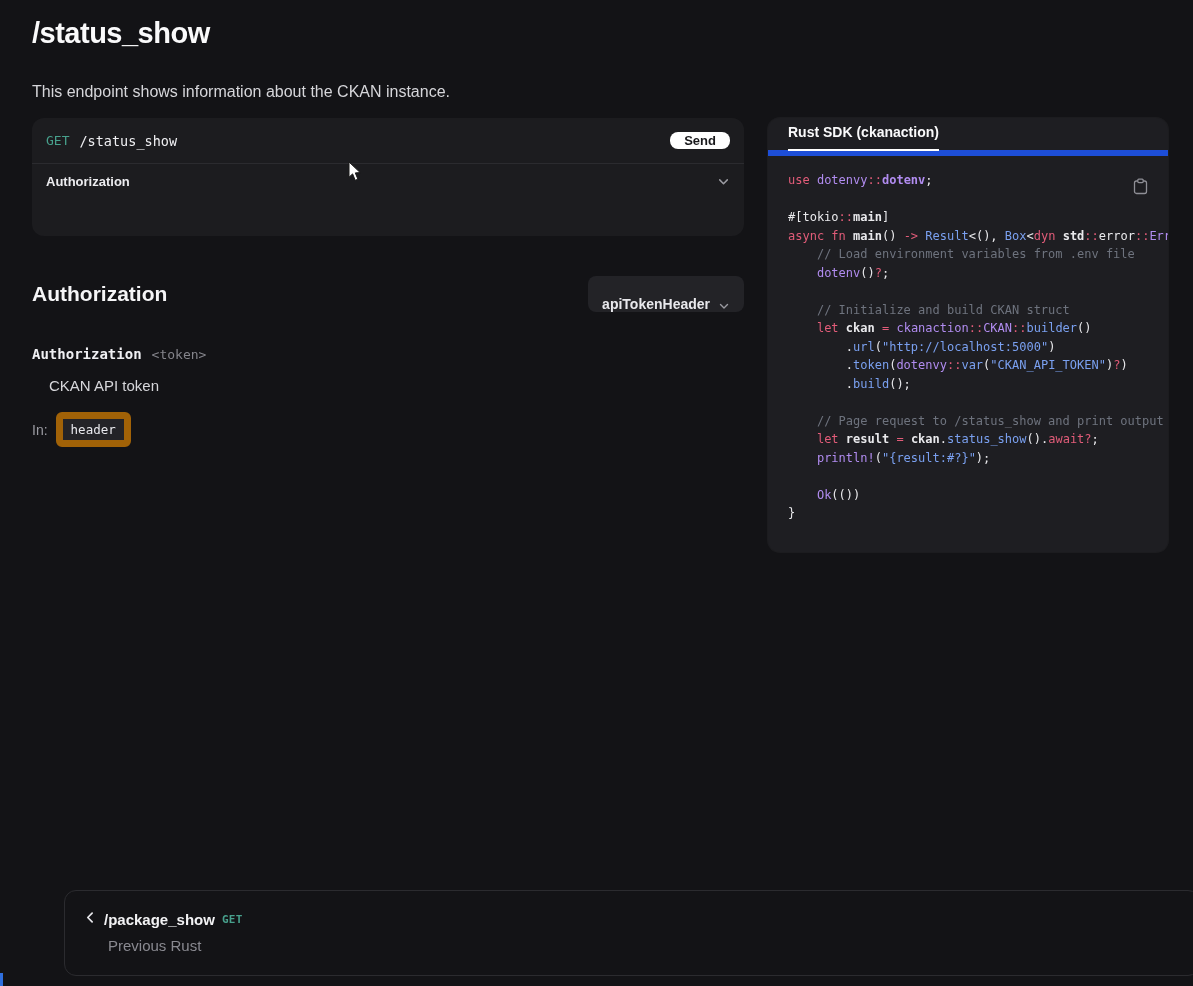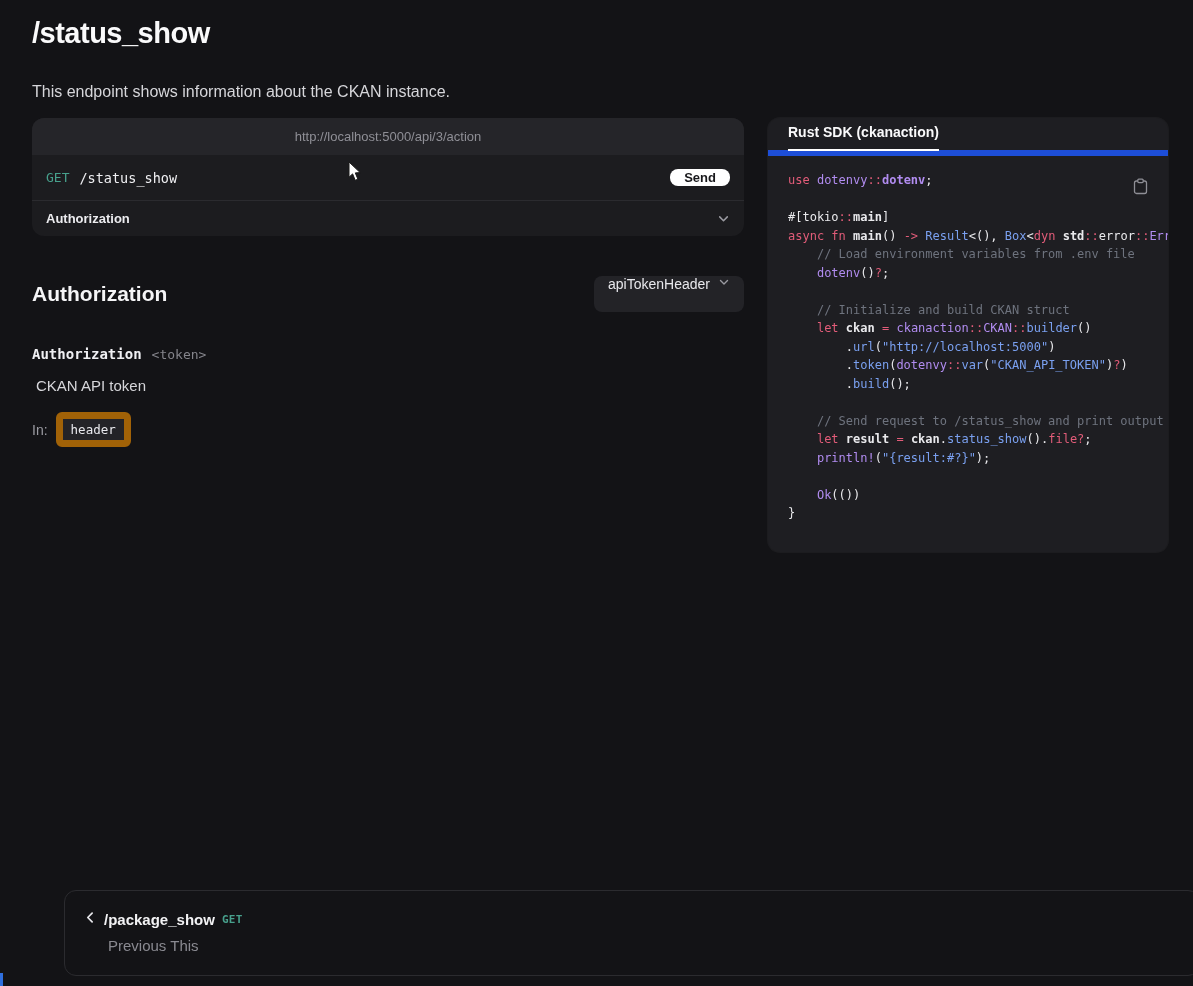--- a/index.html
+++ b/index.html
@@ -37,26 +37,26 @@
   .req-path{font-size:13.5px;color:#f0f0f3;}
   .send-btn{margin-left:auto;background:#ffffff;color:#18181b;font-size:13px;font-weight:600;border:none;border-radius:8px;padding:1px 14px;cursor:pointer;font-family:"Liberation Sans",sans-serif;}
   .req-auth{height:36px;border-top:1px solid var(--border);display:flex;align-items:center;padding:0 14px;}
   .req-auth-label{font-size:13px;font-weight:bold;color:#ececef;}
   .req-auth .chev{margin-left:auto;}
 
   .chev svg{display:block;}
 
   .auth-head-row{position:absolute;left:32px;top:276px;width:712px;display:flex;align-items:center;justify-content:space-between;}
   .auth-heading{font-size:21px;font-weight:bold;color:#f5f5f7;}
-  .scheme-btn{display:flex;align-items:flex-start;gap:8px;background:#232327;border:none;border-radius:8px;height:36px;padding:0 14px;color:#e8e8ec;font-size:14px;cursor:pointer;font-family:"Liberation Sans",sans-serif;}
+  .scheme-btn{display:flex;align-items:flex-end;gap:8px;background:#232327;border:none;border-radius:8px;height:36px;padding:0 14px;color:#e8e8ec;font-size:14px;cursor:pointer;font-family:"Liberation Sans",sans-serif;font-weight:bold;}
 
   .param-row{position:absolute;left:32px;top:346px;display:flex;align-items:baseline;gap:10px;}
   .param-name{font-size:14px;font-weight:bold;color:#f0f0f3;}
   .param-token{font-size:13px;color:#84848b;}
-  .param-desc{position:absolute;left:36px;top:377px;font-size:15px;color:var(--dim);}
+  .param-desc{position:absolute;left:49px;top:377px;font-size:15px;color:var(--dim);}
   .in-row{position:absolute;left:32px;top:412px;display:flex;align-items:center;gap:8px;}
   .in-label{font-size:14px;color:#9a9aa1;}
   .in-badge{font-size:12.5px;color:#e8e8ec;background:#232327;border:7px solid #a16207;border-radius:6px;padding:3px 8px;}
 
   
   .code-panel{position:absolute;left:768px;top:118px;width:400px;height:434px;background:var(--panel);border-radius:12px;overflow:hidden;box-shadow:0 0 0 1px rgba(255,255,255,0.04);}
   .code-tabs{height:38px;border-bottom:6px solid #1d4ed8;padding:0 20px;display:flex;align-items:flex-end;}
   .code-tab{font-size:14px;font-weight:bold;color:#fafafb;padding-bottom:9px;border-bottom:2px solid #ffffff;margin-bottom:-1px;cursor:pointer;}
   .copy-btn{position:absolute;top:58px;right:18px;background:none;border:none;cursor:pointer;padding:2px;}
   .code-body{padding:15px 0 0 20px;font-family:"DejaVu Sans Mono",monospace;font-size:12px;line-height:18.5px;white-space:pre;overflow:hidden;color:var(--code-w);}
@@ -80,23 +80,20 @@
 </style>
 </head>
 <body>
 
 <div class="screen">
 
   <h1 class="page-title">/status_show</h1>
   <p class="page-desc">This endpoint shows information about the CKAN instance.</p>
 
   <div class="req-card">
-    <div class="req-url">
-      <span>http://localhost:5000/api/3/action</span>
-    </div>
     <div class="req-main">
       <span class="req-method mono">GET</span>
       <span class="req-path mono">/status_show</span>
       <button class="send-btn">Send</button>
     </div>
     <div class="req-auth">
       <span class="req-auth-label">Authorization</span>
       <span class="chev">
         <svg width="13" height="13" viewBox="0 0 12 12" fill="none">
             <path d="M2.5 4.5 L6 8 L9.5 4.5" stroke="#9a9aa1" stroke-width="1.4" stroke-linecap="round" stroke-linejoin="round"></path>
@@ -145,40 +142,40 @@
 <span class="r">async</span><span class="w"> </span><span class="r">fn</span><span class="w"> </span><span class="wb">main</span><span class="w">()</span><span class="w"> </span><span class="r">-&gt;</span><span class="w"> </span><span class="b">Result</span><span class="w">&lt;(),</span><span class="w"> </span><span class="b">Box</span><span class="w">&lt;</span><span class="r">dyn</span><span class="w"> </span><span class="wb">std</span><span class="r">::</span><span class="w">error</span><span class="r">::</span><span class="p">Error</span>
 <span class="w">    </span><span class="g">// Load environment variables from .env file</span>
 <span class="w">    </span><span class="p">dotenv</span><span class="w">()</span><span class="r">?</span><span class="w">;</span>
 
 <span class="w">    </span><span class="g">// Initialize and build CKAN struct</span>
 <span class="w">    </span><span class="r">let</span><span class="w"> </span><span class="wb">ckan</span><span class="w"> </span><span class="r">=</span><span class="w"> </span><span class="p">ckanaction</span><span class="r">::</span><span class="p">CKAN</span><span class="r">::</span><span class="b">builder</span><span class="w">()</span>
 <span class="w">        .</span><span class="b">url</span><span class="w">(</span><span class="b">"http://localhost:5000"</span><span class="w">)</span>
 <span class="w">        .</span><span class="b">token</span><span class="w">(</span><span class="p">dotenvy</span><span class="r">::</span><span class="b">var</span><span class="w">(</span><span class="b">"CKAN_API_TOKEN"</span><span class="w">)</span><span class="r">?</span><span class="w">)</span>
 <span class="w">        .</span><span class="b">build</span><span class="w">();</span>
 
-<span class="w">    </span><span class="g">// Send request to /status_show and print output</span>
-<span class="w">    </span><span class="r">let</span><span class="w"> </span><span class="wb">result</span><span class="w"> </span><span class="r">=</span><span class="w"> </span><span class="wb">ckan</span><span class="w">.</span><span class="b">status_show</span><span class="w">().</span><span class="r">file</span><span class="r">?</span><span class="w">;</span>
+<span class="w">    </span><span class="g">// Page request to /status_show and print output</span>
+<span class="w">    </span><span class="r">let</span><span class="w"> </span><span class="wb">result</span><span class="w"> </span><span class="r">=</span><span class="w"> </span><span class="wb">ckan</span><span class="w">.</span><span class="b">status_show</span><span class="w">().</span><span class="r">await</span><span class="r">?</span><span class="w">;</span>
 <span class="w">    </span><span class="p">println!</span><span class="w">(</span><span class="b">"{result:#?}"</span><span class="w">);</span>
 
 <span class="w">    </span><span class="p">Ok</span><span class="w">(())</span>
 <span class="w">}</span>
 </pre>
   </div>
 
   <div class="footer-card">
     <div class="footer-row">
       <span>
         <svg width="13" height="13" viewBox="0 0 12 12" fill="none">
             <path d="M7.5 2 L3.5 6 L7.5 10" stroke="#e6e6ea" stroke-width="1.6" stroke-linecap="round" stroke-linejoin="round"></path>
           </svg>
       </span>
       <span class="prev-path">/package_show</span>
       <span class="prev-method mono">GET</span>
     </div>
-    <span class="prev-label">Previous This</span>
+    <span class="prev-label">Previous Rust</span>
   </div>
 
   <div class="cursor">
     <svg width="15" height="21" viewBox="0 0 15 21">
       <path d="M1 1 L1 16.2 L4.6 12.9 L7.2 19.3 L9.9 18.2 L7.3 11.9 L12.2 11.6 Z" fill="#ffffff" stroke="#1a1a1a" stroke-width="1"></path>
     </svg>
   </div>
 
   <div class="corner-mark" style="background: rgb(47, 111, 222);"></div>
 </div>

